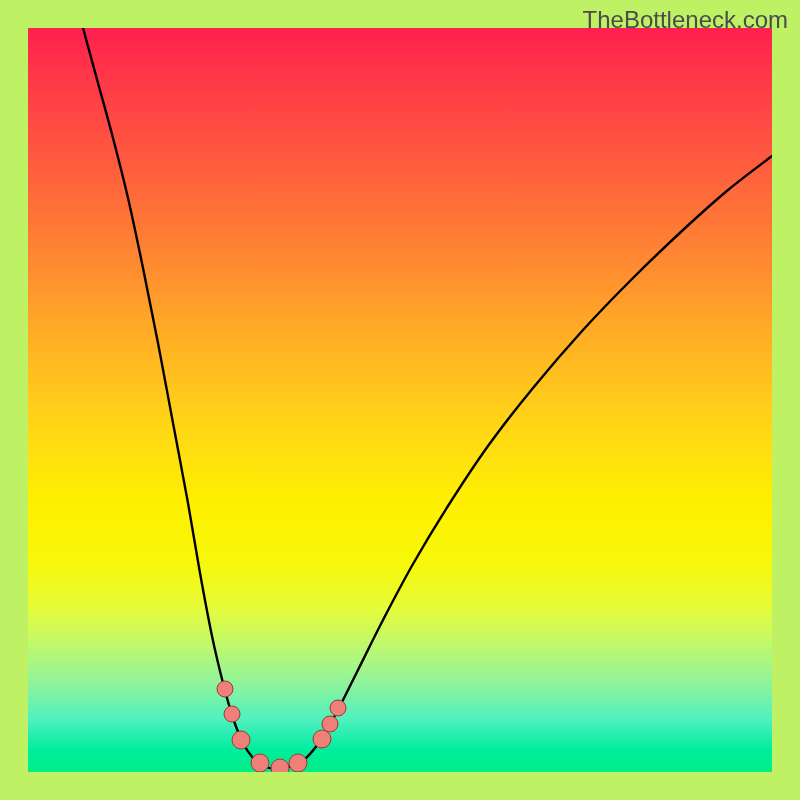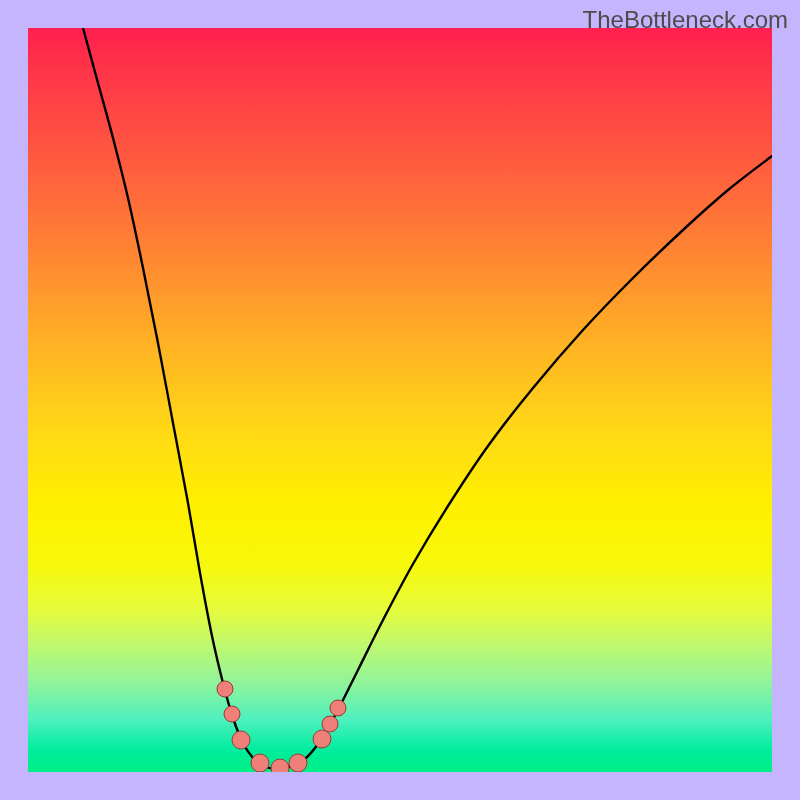--- a/index.html
+++ b/index.html
@@ -1,21 +1,21 @@
 <!DOCTYPE html>
 <html><head>
 <meta charset="utf-8">
 <style>
   * { margin: 0; padding: 0; box-sizing: border-box; }
   html, body { width: 800px; height: 800px; overflow: hidden; background: #000; }
   .frame {
     position: relative;
     width: 800px;
     height: 800px;
-    background: #c4b5fd;
+    background: #bef264;
   }
   .watermark {
     position: absolute;
     top: 6px;
     right: 12px;
     font-family: Arial, Helvetica, sans-serif;
     font-size: 24px;
     color: #4c4c4c;
     font-weight: 400;
     letter-spacing: 0px;

